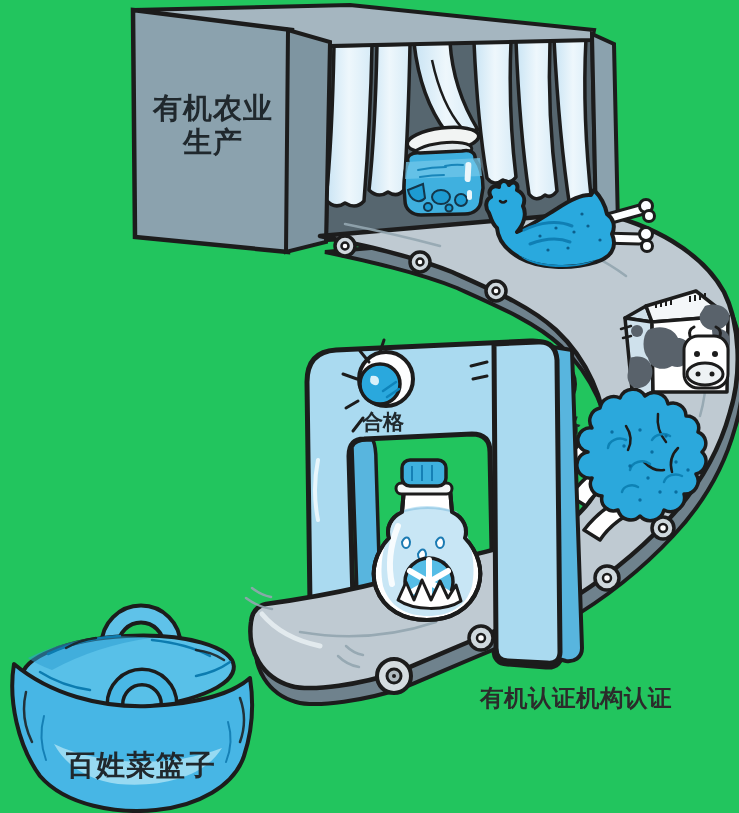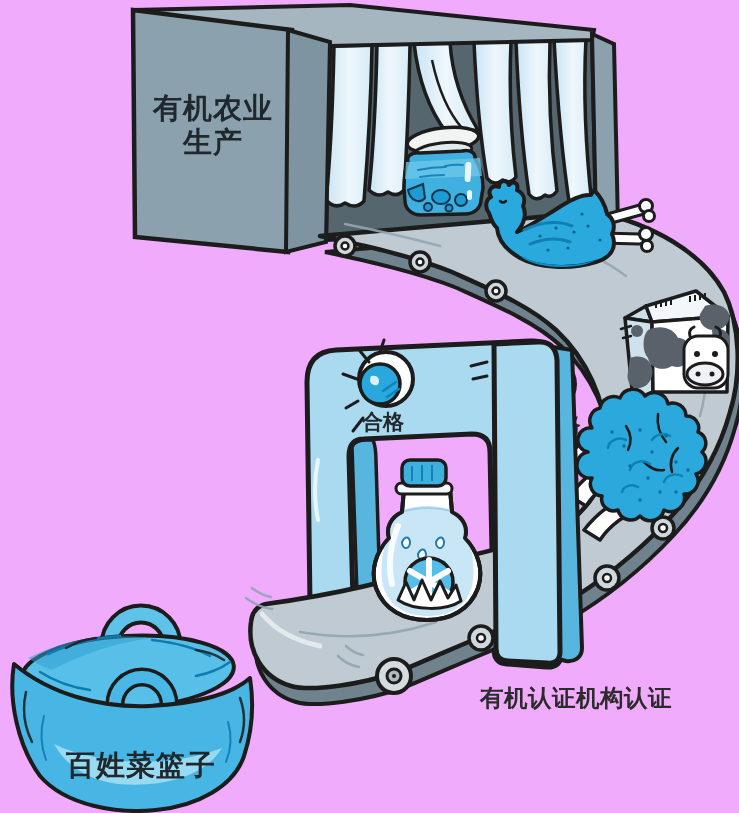--- a/index.html
+++ b/index.html
@@ -1,16 +1,16 @@
 <!DOCTYPE html>
 <html><head>
 <meta charset="utf-8">
 <style>
   html,body{margin:0;padding:0;background:#ffffff;}
-  .stage{position:relative;width:739px;height:813px;background:#f0abfc;overflow:hidden;
+  .stage{position:relative;width:739px;height:813px;background:#22c55e;overflow:hidden;
          font-family:"Liberation Sans",sans-serif;}
   svg{position:absolute;left:0;top:0;}
   text{font-family:"Liberation Sans",sans-serif;}
   .label-bold{font-weight:700;fill:#20282d;}
   .caption{font-weight:600;fill:#2b2b2b;letter-spacing:.5px;}
 </style>
 </head>
 <body>
 
 <div class="stage">

